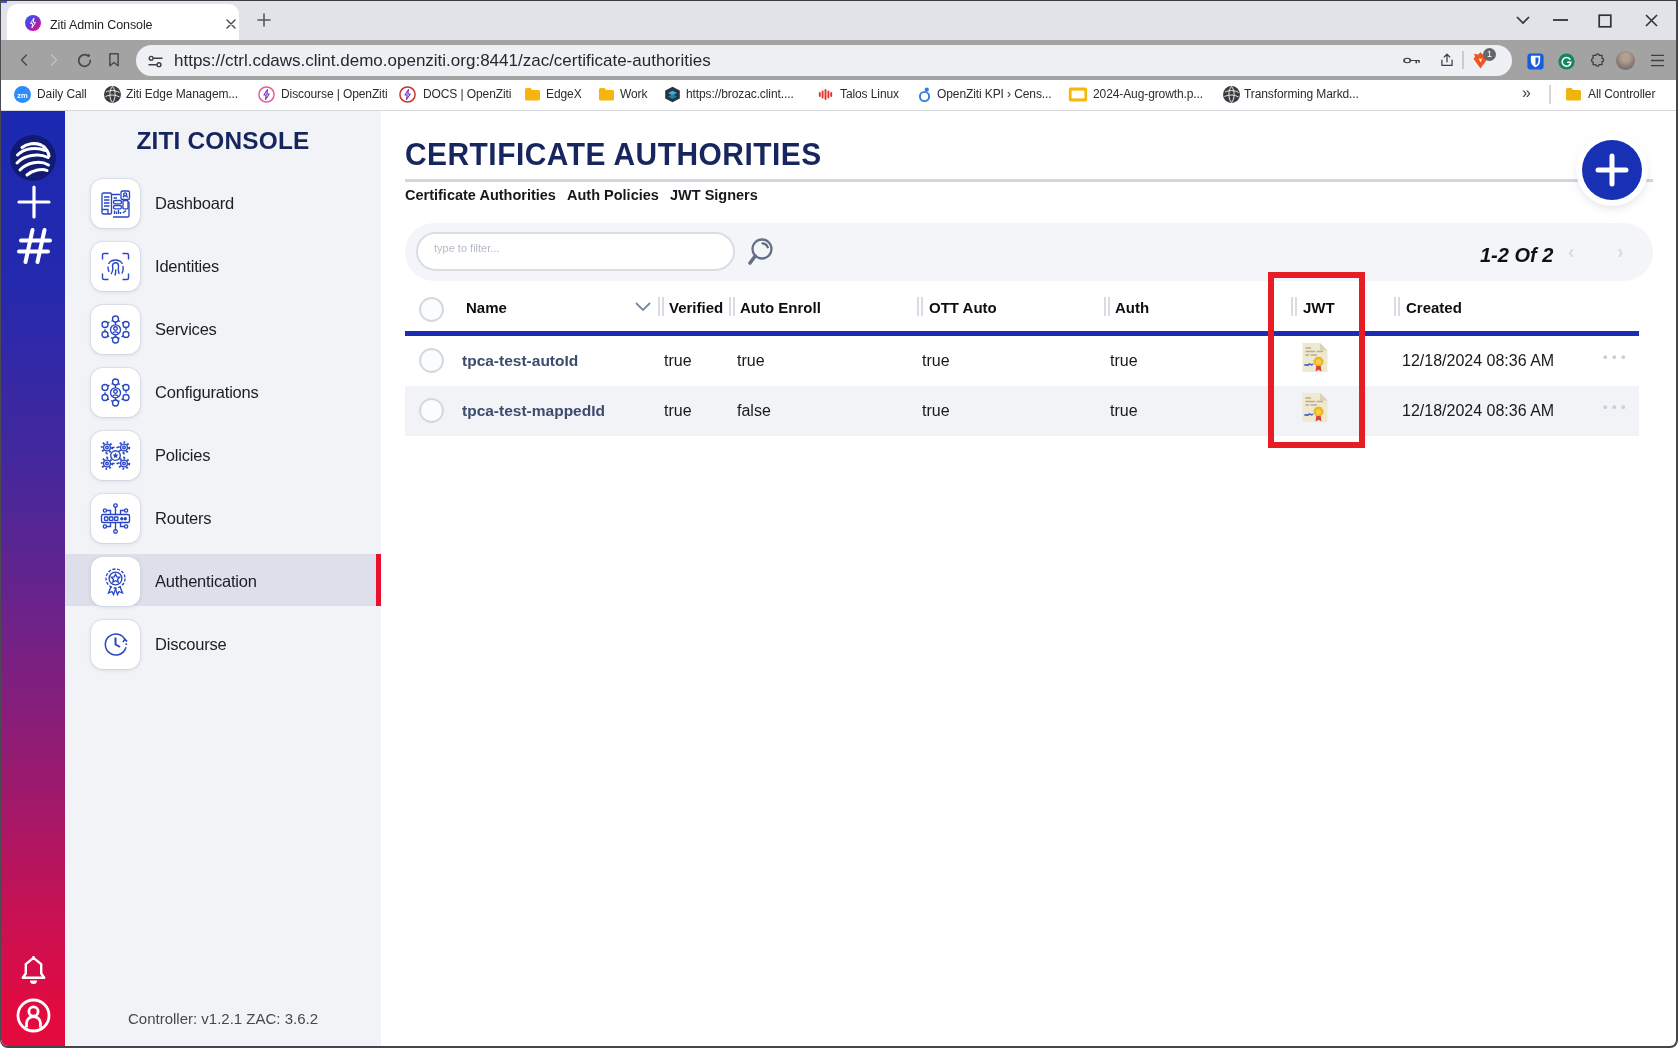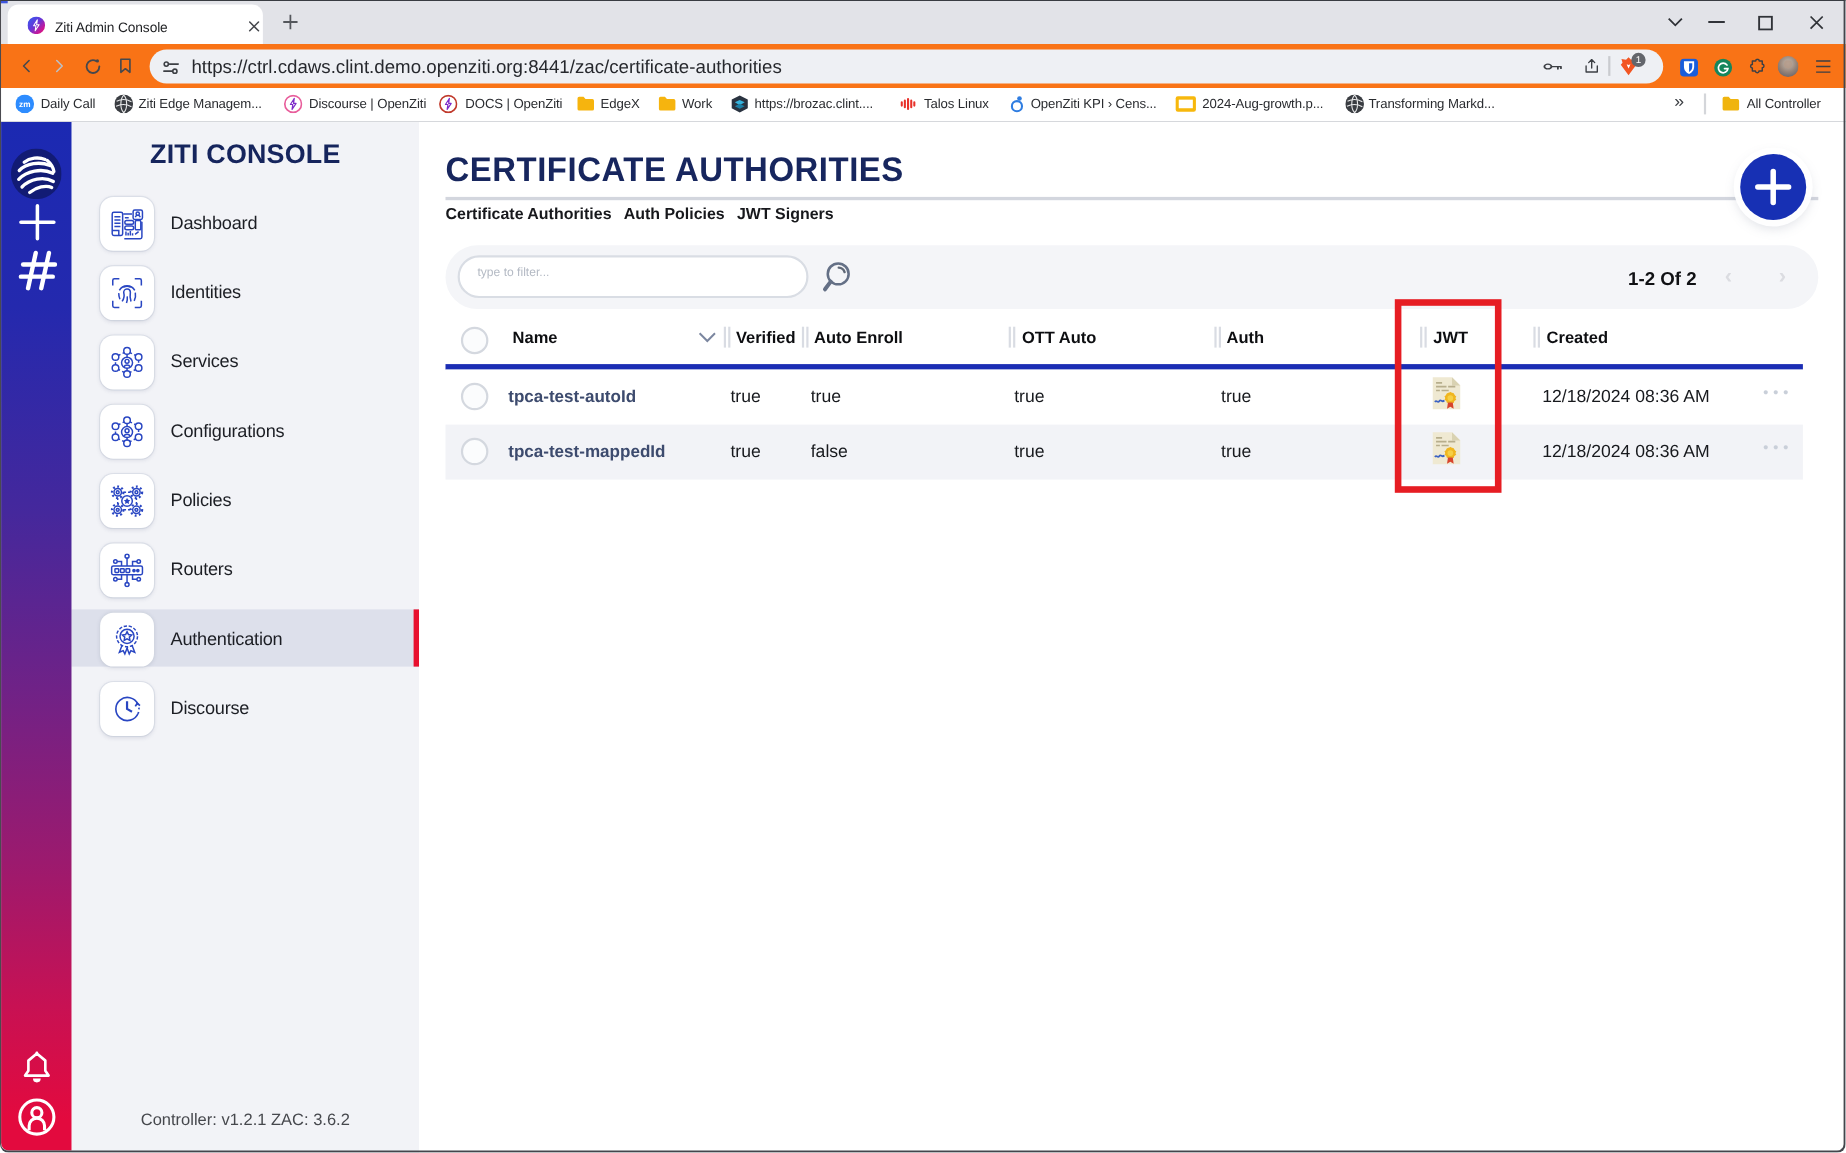--- a/index.html
+++ b/index.html
@@ -6,21 +6,21 @@
   html,body { width:1678px; height:1048px; overflow:hidden; }
   body { font-family:"Liberation Sans", sans-serif; position:relative; background:#fff; }
   .abs { position:absolute; }
   
   #frame { position:absolute; inset:0; border-left:1px solid #4a4a50; border-right:2px solid #43464c; border-bottom:2px solid #43464c; border-top:1px solid #393c42; border-radius:0 0 8px 8px; z-index:50; pointer-events:none; }
   
   #tabstrip { position:absolute; left:0; top:0; width:1678px; height:40px; background:#e2e3e8; }
   #tab { position:absolute; left:7px; top:4px; width:232px; height:36px; background:#fff; border-radius:10px 10px 0 0;padding-left:48px; }
   #tabtitle { position:absolute; left:43px; top:14px; font-size:12.5px; letter-spacing:-0.1px; color:#1f2023; }
   
-  #toolbar { position:absolute; left:0; top:40px; width:1678px; height:40px; background:#f97316; }
+  #toolbar { position:absolute; left:0; top:40px; width:1678px; height:40px; background:#a3a3a3; }
   #addrbar { position:absolute; left:136px; top:5px; width:1376px; height:31px; background:#eef0f4; border-radius:16px; }
   #url { position:absolute; left:174px; top:11px; font-size:17px; color:#26282d; letter-spacing:0px; }
   
   #bookmarks { position:absolute; left:0; top:80px; width:1678px; height:31px; background:#fff; border-bottom:1.5px solid #d6d8dc; }
   .bm { position:absolute; top:87px; font-size:12px; letter-spacing:-0.1px; color:#2a2c30; white-space:nowrap; }
   .bmicon { position:absolute; top:86px; width:17px; height:17px; }
   
   #rail { position:absolute; left:1px; top:111px; width:64px; height:935px; background:linear-gradient(180deg,#1b29b2 0%,#2429ae 18%,#45289c 38%,#6f2287 55%,#9c1a6e 72%,#c81153 86%,#e30a3e 97%,#e30a3e 100%); border-radius:0 0 0 7px; }
   #menu { position:absolute; left:65px; top:111px; width:316px; height:937px; background:#f2f3f7; }
   #content { position:absolute; left:381px; top:111px; width:1295px; height:937px; background:#fff; }
@@ -33,21 +33,21 @@
   #verfoot { position:absolute; left:0; top:1010px; width:446px; text-align:center; font-size:15px; color:#46484d; }
   
   #heading { position:absolute; left:405px; top:137px; font-size:31px; font-weight:bold; color:#17265e; letter-spacing:0.5px; transform:scaleX(0.965); transform-origin:left; white-space:nowrap; }
   #hrule { position:absolute; left:405px; top:179px; width:1248px; height:3px; background:#d3d6de; }
   .ptab { position:absolute; top:187px; font-size:14.5px; font-weight:bold; color:#17181c; white-space:nowrap; }
   #fab { position:absolute; left:1582px; top:140px; width:60px; height:60px; border-radius:50%; background:#1730b4; box-shadow:0 0 0 6px rgba(255,255,255,0.95), 0 4px 10px 4px rgba(130,140,160,0.25); }
   #fab svg { position:absolute; left:0; top:0; }
   #filterpanel { position:absolute; left:405px; top:223px; width:1248px; height:58px; background:#f4f5f8; border-radius:29px; }
   #filterinput { position:absolute; left:11px; top:9px; width:319px; height:39px; background:#fff; border:2px solid #d9dde4; border-radius:20px; }
   #filterph { position:absolute; left:29px; top:19px; font-size:11px; color:#b4bac4; }
-  #pagecount { position:absolute; left:1075px; top:21px; font-size:17px; font-weight:bold; color:#101114; }
+  #pagecount { position:absolute; left:1075px; top:21px; font-size:20px; font-weight:bold; color:#101114;font-style:italic; }
   .pgchev { position:absolute; top:17px; font-size:20px; color:#dbdce1; font-weight:bold; }
   
   .hdrlabel { position:absolute; top:299px; font-size:15px; font-weight:bold; color:#0d0e11; white-space:nowrap; }
   .colsep { position:absolute; top:297px; width:7px; height:19px; }
   .colsep i { position:absolute; top:0; width:1.5px; height:19px; background:#d9dce3; }
   .rowcircle { position:absolute; width:25px; height:25px; border:2px solid #d4d8df; border-radius:50%; background:#fbfcfd; }
   #bluebar { position:absolute; left:405px; top:331px; width:1234px; height:5px; background:#1b2db4; }
   #row1 { position:absolute; left:405px; top:336px; width:1234px; height:50px; background:#fff; }
   #row2 { position:absolute; left:405px; top:386px; width:1234px; height:50px; background:#f2f3f7; }
   .cname { position:absolute; top:16px; font-size:15.5px; font-weight:bold; color:#3d4b6e; }

